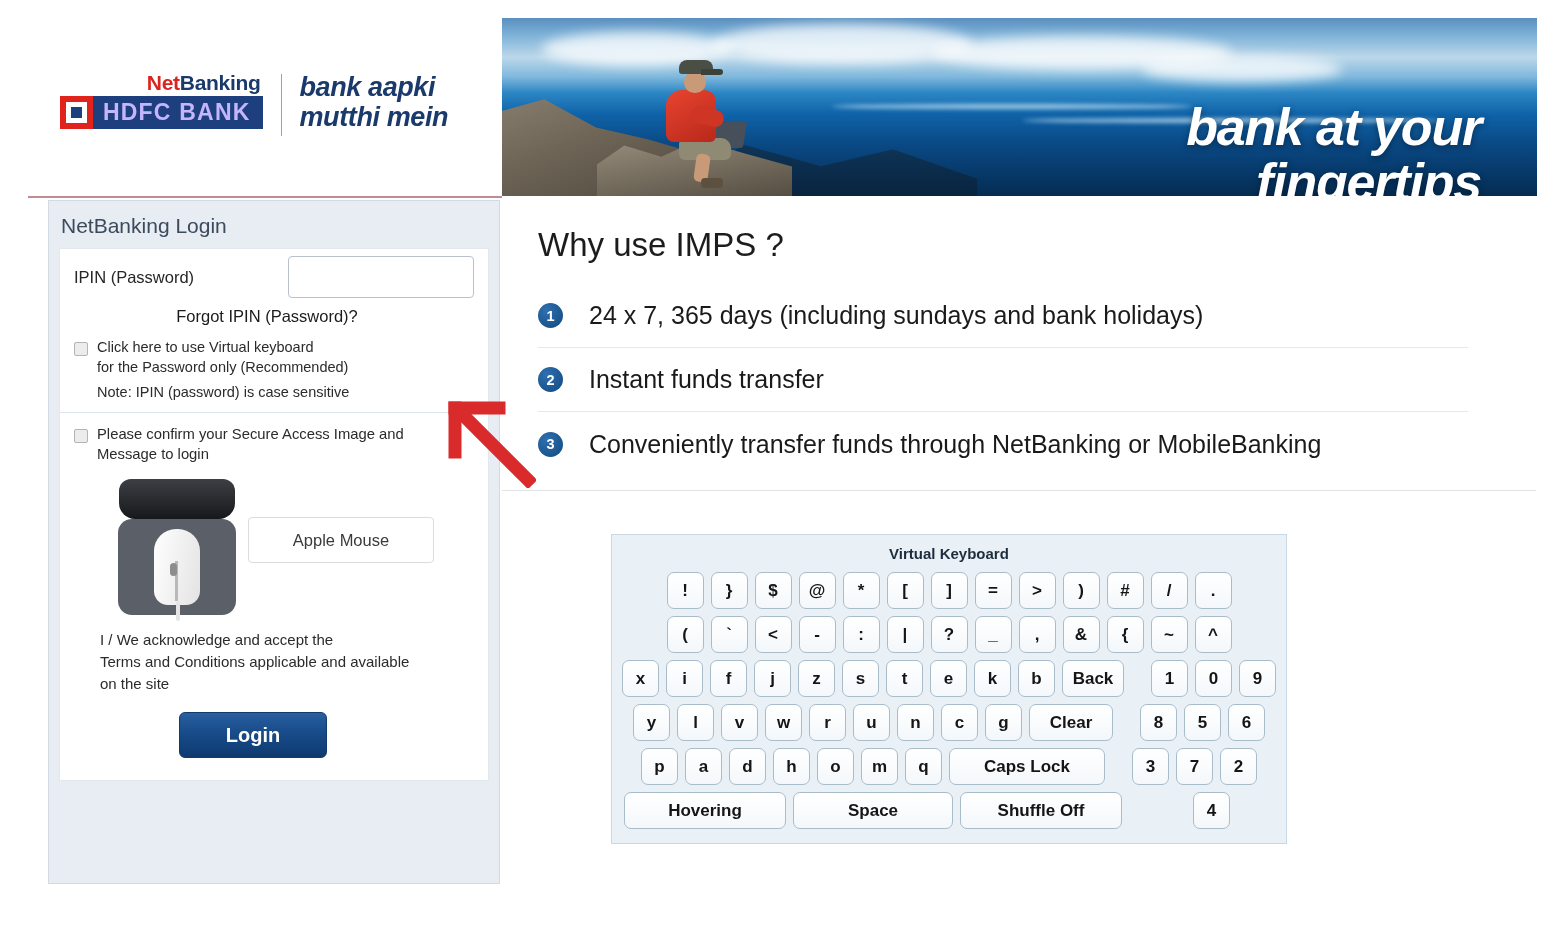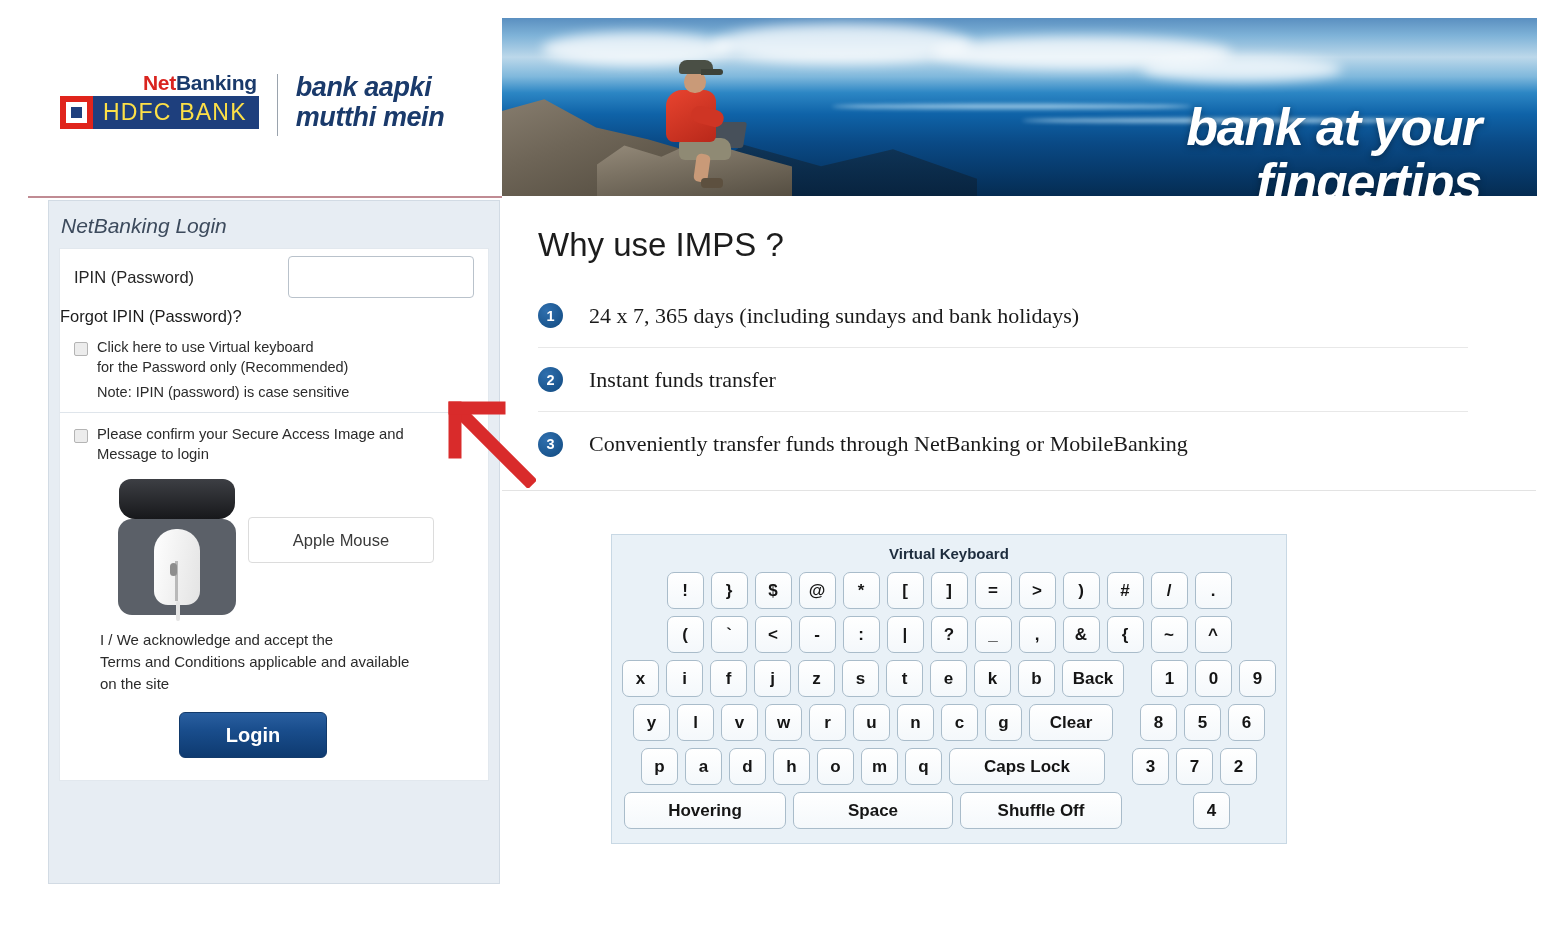--- a/index.html
+++ b/index.html
@@ -15,21 +15,21 @@
   .header { position: absolute; left: 0; top: 0; width: 502px; height: 196px; background: #fff; border-radius: 27px; }
   .logo-wrap { position: absolute; left: 60px; top: 72px; display: flex; align-items: flex-start; }
   .logo-left { display: flex; flex-direction: column; align-items: flex-end; }
   .netbanking-word { font-size: 21px; font-weight: bold; letter-spacing: -0.3px; line-height: 1; margin-bottom: 3px; margin-right: 2px; }
   .nb-net { color: #d9241f; }
   .nb-banking { color: #1a3a6b; }
   .hdfc-bar { display: flex; align-items: center; height: 33px; background: #1e3f7d; }
   .hdfc-mark { width: 33px; height: 33px; background: #e0241b; position: relative; flex: none; }
   .hdfc-mark::before { content: ""; position: absolute; left: 6px; top: 6px; width: 21px; height: 21px; background: #fff; }
   .hdfc-mark::after { content: ""; position: absolute; left: 11px; top: 11px; width: 11px; height: 11px; background: #1e3f7d; }
-  .hdfc-text { color: #fde047; font-size: 23px; font-weight: normal; letter-spacing: 1.2px; padding: 0 12px 0 10px; line-height: 33px; }
+  .hdfc-text { color: #c4b5fd; font-size: 23px; font-weight: bold; letter-spacing: 1.2px; padding: 0 12px 0 10px; line-height: 33px; }
   .logo-divider { width: 1px; background: #9aa3ad; height: 62px; margin: 2px 18px 0 18px; }
   .tagline { color: #1a3a6b; font-size: 27px; font-style: italic; font-weight: bold; line-height: 1.12; letter-spacing: -0.4px; }
   .header-rule { position: absolute; left: 28px; top: 196px; width: 474px; height: 2px; background: #c08b93; }
 
   
   .banner {
     position: absolute; left: 502px; top: 18px; width: 1035px; height: 178px;
     overflow: hidden;
     background:
       linear-gradient(to bottom,
@@ -66,31 +66,31 @@
   .banner-text {
     position: absolute; right: 56px; top: 38px;
     color: #ffffff; font-size: 52px; font-weight: bold; font-style: italic;
     line-height: 1.06; text-align: right; letter-spacing: -1.2px;
     text-shadow: 0 2px 7px rgba(0,0,0,.38);
     margin-top: 44px;
   }
 
   
   .login-panel { position: absolute; left: 48px; top: 200px; width: 452px; height: 684px; background: #e7edf3; border: 1px solid #d2dbe4; }
-  .login-title { padding: 13px 0 10px 12px; font-size: 21px; color: #3c4a5c; font-style: italic; }
+  .login-title { padding: 13px 0 10px 12px; font-size: 21px; color: #3c4a5c; }
   .login-card { margin: 0 10px 10px 10px; background: #fff; border: 1px solid #e2e8ee; }
 
   .field-row { display: flex; align-items: center; padding: 0 14px; height: 56px; }
   .field-label { font-size: 16.5px; color: #262626; width: 214px; }
   .field-input {
     width: 186px; height: 42px; border: 1px solid #b9c2cb; border-radius: 4px;
     background: #fff; font-size: 18px; color: #1a1a1a; padding: 0 9px;
     font-family: "Liberation Sans", sans-serif; letter-spacing: .6px;
   }
-  .forgot-row { text-align: left; padding: 2px 14px 8px 0; }
+  .forgot-row { text-align: center; padding: 2px 14px 8px 0; }
   .forgot-link { font-size: 16.5px; color: #1b1b1b; text-decoration: none; cursor: pointer; }
 
   .check-row { display: flex; align-items: flex-start; padding: 4px 14px 0 14px; }
   .vcheck { width: 14px; height: 14px; border: 1px solid #b4b4b4; background: #ececec; border-radius: 2px; margin: 4px 9px 0 0; flex: none; cursor: pointer; }
   .check-text { font-size: 14.5px; color: #2b2b2b; line-height: 1.35; }
   .note-text { font-size: 14.5px; color: #2b2b2b; padding: 7px 0 12px 37px; }
 
   .sep { height: 1px; background: #dfe5eb; margin: 0; }
 
   .secure-text { font-size: 14.8px; color: #2b2b2b; line-height: 1.35; }
@@ -124,21 +124,21 @@
   .imps { position: absolute; left: 538px; top: 226px; width: 930px; }
   .imps-title { font-size: 33px; color: #1c1c1c; font-weight: normal; margin-bottom: 20px; }
   .imps-item { display: flex; align-items: center; min-height: 64px; border-bottom: 1px solid #e8e8e8; }
   .imps-item:last-child { border-bottom: none; }
   .imps-badge {
     width: 25px; height: 25px; border-radius: 50%;
     background: radial-gradient(circle at 34% 30%, #2f6fae, #114a80);
     color: #fff; font-size: 14.5px; font-weight: bold;
     display: flex; align-items: center; justify-content: center; flex: none; margin-right: 26px;
   }
-  .imps-text { font-size: 22px; color: #1a1a1a; font-family: Liberation Serif, serif; }
+  .imps-text { font-size: 25px; color: #1a1a1a; }
   .imps-rule { position: absolute; left: 502px; top: 490px; width: 1034px; height: 1px; background: #e3e3e3; }
 
   
   .vk { position: absolute; left: 611px; top: 534px; width: 676px; background: #e9f1f7; border: 1px solid #c8d8e4; padding: 10px 0 14px 0; }
   .vk-title { text-align: center; font-size: 15px; font-weight: bold; color: #1d2c3d; margin-bottom: 10px; }
   .vk-row { display: flex; justify-content: center; align-items: center; gap: 7px; margin-bottom: 7px; }
   .vk-row:last-child { margin-bottom: 0; }
   .vk-key {
     min-width: 37px; height: 37px; padding: 0 6px;
     background: linear-gradient(180deg, #ffffff 0%, #f4f8fb 100%);

